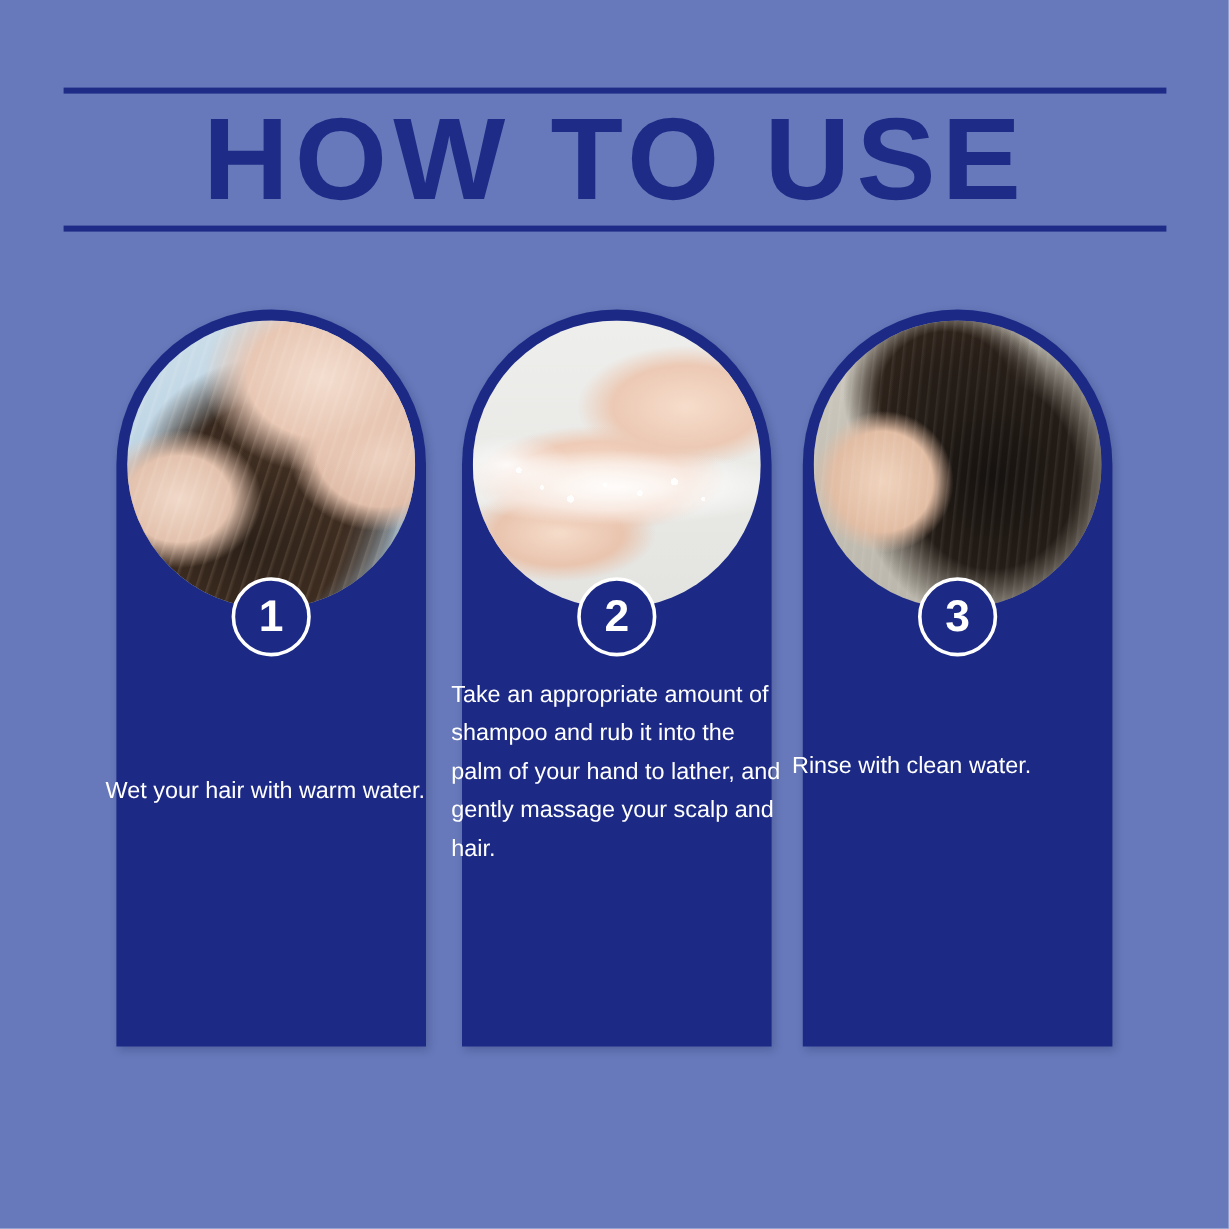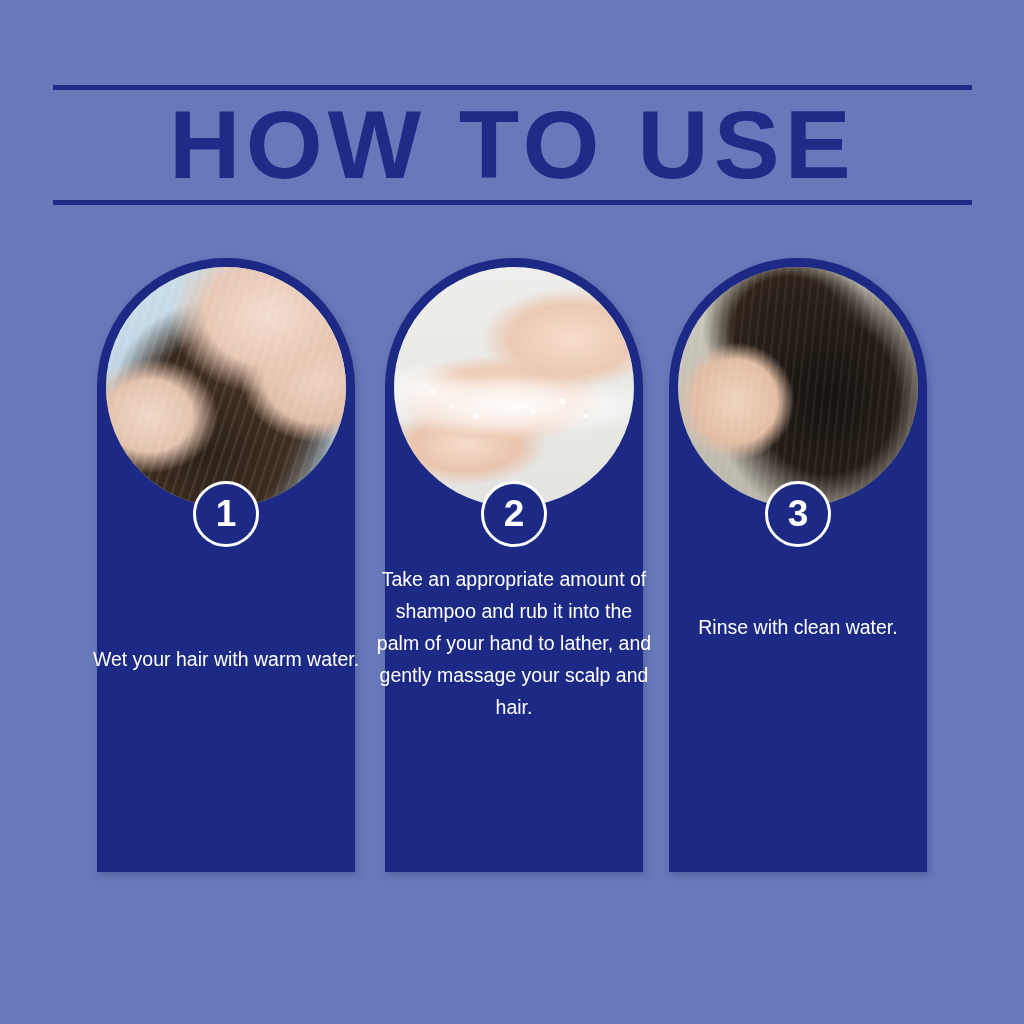--- a/index.html
+++ b/index.html
@@ -21,21 +21,20 @@
     overflow: hidden;
   }
 
   
   #header {
     position: absolute;
     left: 53px;
     top: 73px;
     width: 919px;
     height: 120px;
-    margin-top: 12px;
   }
   .rule {
     position: absolute;
     left: 0;
     width: 919px;
     height: 5px;
     background: #1e2b87;
   }
   #rule-top { top: 0px; }
   #rule-bottom { top: 115px; }
@@ -183,27 +182,27 @@
   }
 
   
   .caption {
     position: absolute;
     left: -9px;
     width: 276px;
     color: #ffffff;
     font-size: 19.5px;
     line-height: 32px;
-    text-align: center;
+    text-align: left;
     font-family: "Liberation Sans", sans-serif;
     font-weight: 400;
   }
   #caption-1 { top: 337px; margin-top: 48px; }
   #caption-2 { top: 305px; }
-  #caption-3 { top: 353px; }
+  #caption-3 { top: 364px; }
 </style>
 </head>
 <body>
 
 <div id="poster">
 
   <div id="header">
     <div class="rule" id="rule-top"></div>
     <div id="page-title">HOW TO USE</div>
     <div class="rule" id="rule-bottom"></div>

